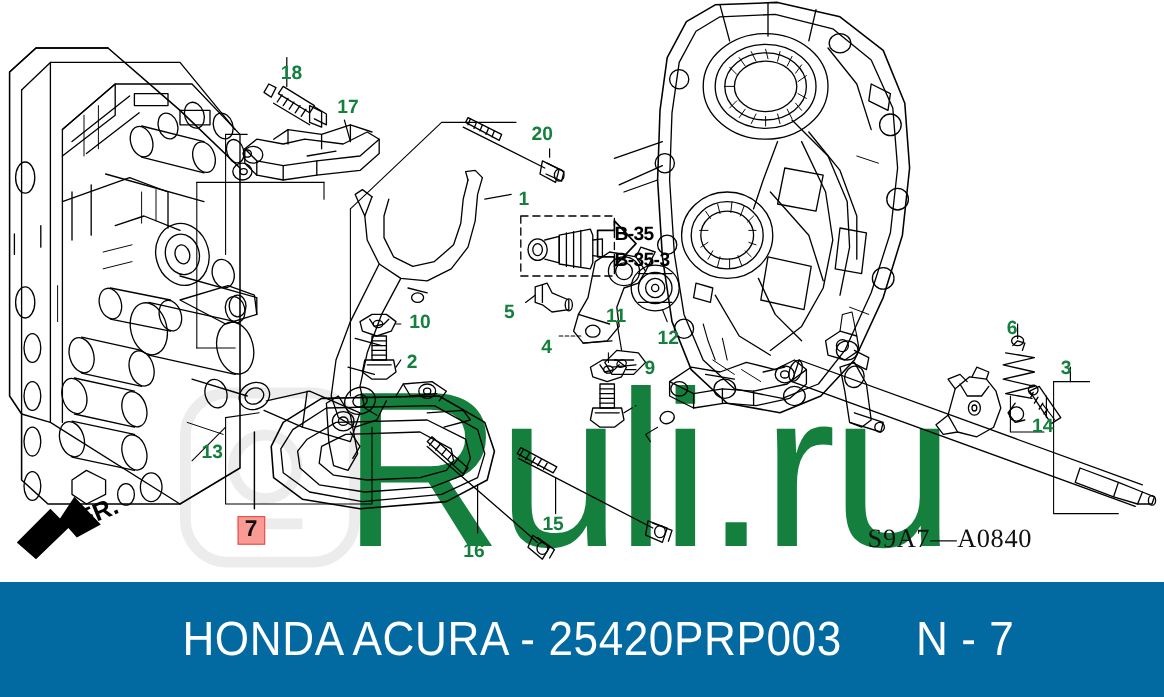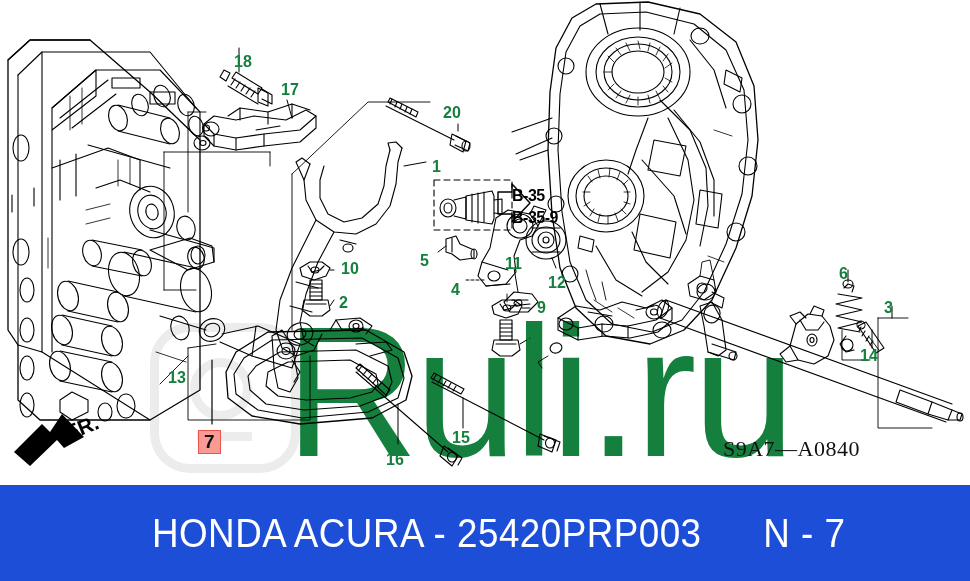--- a/index.html
+++ b/index.html
@@ -36,21 +36,21 @@
   
   #drawno{position:absolute;left:723px;top:436px;font-family:"Liberation Serif",serif;
           font-size:22px;color:#111;letter-spacing:0.5px;white-space:nowrap;}
 
   
   #fr-group{position:absolute;left:12px;top:420px;width:105px;height:62px;}
   #fr-group .fr-text{position:absolute;left:50px;top:3px;font-family:"Liberation Sans",sans-serif;
           font-weight:bold;font-size:21px;color:#000;transform:rotate(-22deg);transform-origin:0 0;}
 
   
-  #footer{position:absolute;left:0;top:485px;width:970px;height:96px;background:#1d4ed8;
+  #footer{position:absolute;left:0;top:485px;width:970px;height:96px;background:#0369a1;
           display:flex;align-items:center;}
   #footer .ftxt{color:#ffffff;font-family:"Liberation Sans",sans-serif;font-size:40px;
           line-height:44px;font-weight:400;letter-spacing:0.5px;white-space:nowrap;
           margin-left:152px;transform:scaleX(0.92);transform-origin:left center;}
   #footer .ftxt .gap{display:inline-block;width:44px;}
 </style>
 </head>
 <body>
 
 <div id="root">
@@ -498,21 +498,21 @@
       <g fill="#000" stroke="none">
         <path d="M14 452 L42 424 L50 432 L62 414 L84 437 L64 448 L57 440 L30 466 Z"></path>
       </g>
     </svg>
 
     <div id="fr-group">
       <div class="fr-text">FR.</div>
     </div>
 
     <div class="blabel" style="left:512px;top:184px;">B-35</div>
-    <div class="blabel" style="left:512px;top:206px;">B-35-9</div>
+    <div class="blabel" style="left:512px;top:206px;">B-35-3</div>
 
     <div class="callout" style="left:432px;top:157px;">1</div>
     <div class="callout" style="left:339px;top:293px;">2</div>
     <div class="callout" style="left:884px;top:298px;">3</div>
     <div class="callout" style="left:451px;top:280px;">4</div>
     <div class="callout" style="left:420px;top:251px;">5</div>
     <div class="callout" style="left:839px;top:264px;">6</div>
     <div class="callout hl" style="left:198px;top:430px;">7</div>
     <div class="callout" style="left:526px;top:333px;">8</div>
     <div class="callout" style="left:537px;top:298px;">9</div>

